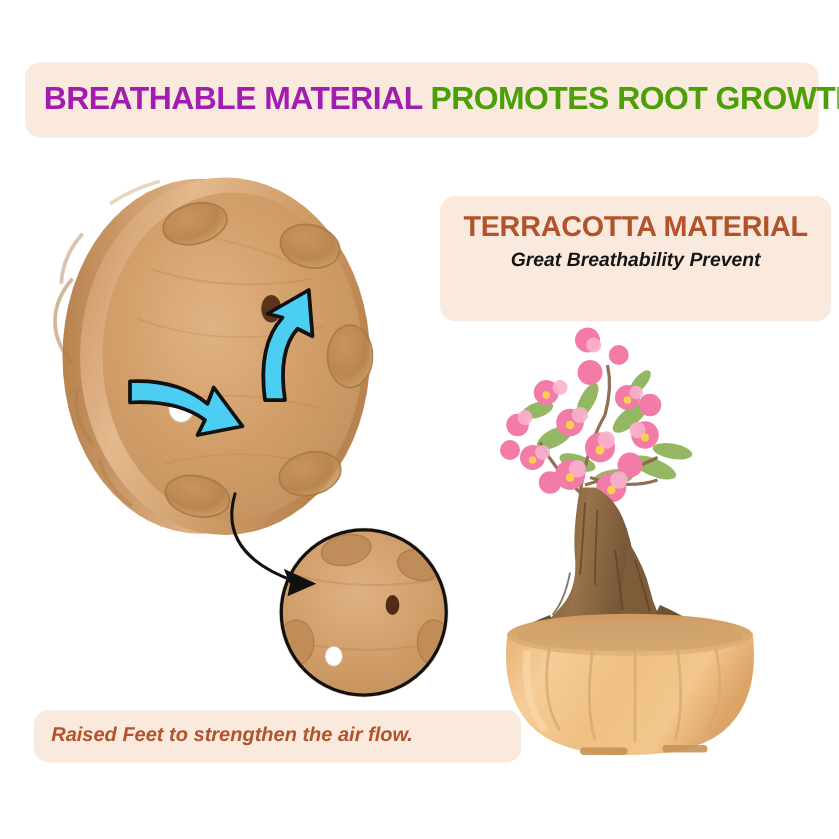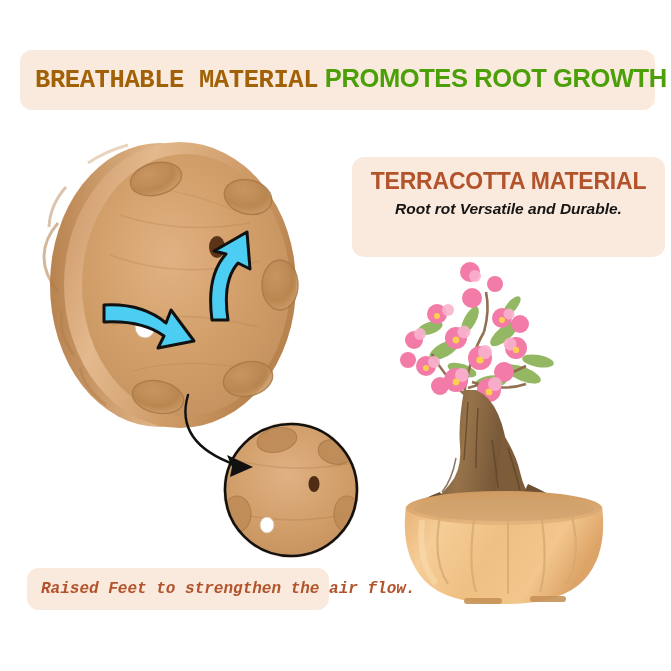--- a/index.html
+++ b/index.html
@@ -34,21 +34,21 @@
     align-items: center;
     padding-left: 15px;
   }
   #header-banner .headline {
     font-size: 25.5px;
     font-weight: bold;
     letter-spacing: -0.4px;
     white-space: nowrap;
     line-height: 1;
   }
-  .hl-brown { color: #a16207; font-family: Liberation Mono, monospace; }
+  .hl-brown { color: #a21caf; }
   .hl-green { color: #4aa006; }
 
   
   #terracotta-callout {
     left: 352px;
     top: 157px;
     width: 313px;
     height: 100px;
     padding: 12px 14px 10px 14px;
     text-align: center;
@@ -67,26 +67,25 @@
     font-size: 15.5px;
     font-style: italic;
     font-weight: bold;
     line-height: 1.25;
   }
 
   
   #raised-feet-caption {
     left: 27px;
     top: 568px;
-    width: 302px;
+    width: 390px;
     height: 42px;
     display: flex;
     align-items: center;
     padding-left: 14px;
-    font-family: Liberation Mono, monospace;
   }
   #raised-feet-caption .rf-text {
     color: #b2532c;
     font-size: 16px;
     font-style: italic;
     font-weight: bold;
     white-space: nowrap;
   }
 
   
@@ -352,19 +351,19 @@
     <g>
       <path d="M188 395 q-14 48 48 70" fill="none" stroke="#111111" stroke-width="2.4" stroke-linecap="round"></path>
       <path d="M227 455 l26 12 l-23 10 l2 -10 z" fill="#111111"></path>
     </g>
   </svg>
 </div>
 
 <div class="panel" id="terracotta-callout">
   <div class="tc-title">TERRACOTTA MATERIAL</div>
   <div class="tc-body">
-    <div>Root rot Versatile and Durable.</div>
+    <div>Great Breathability Prevent</div>
   </div>
 </div>
 
 <div class="panel" id="raised-feet-caption">
   <div class="rf-text">Raised Feet to strengthen the air flow.</div>
 </div>
 
 </body></html>

